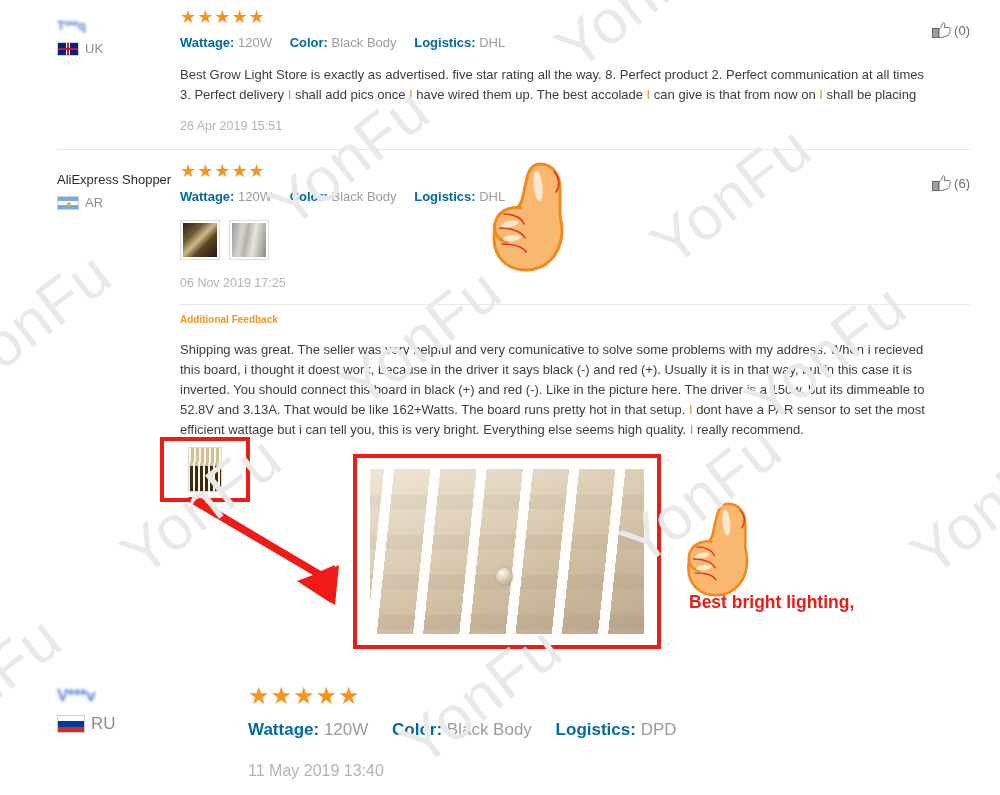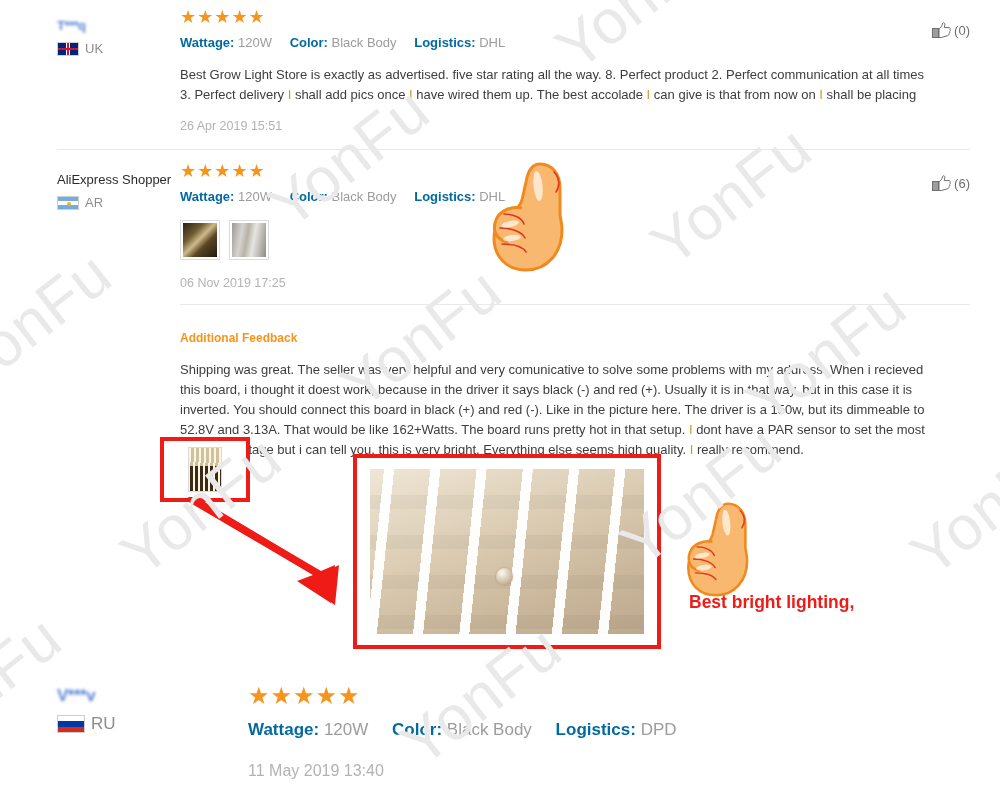--- a/index.html
+++ b/index.html
@@ -311,21 +311,21 @@
           </div>
         <div class="thumb">
             <div class="inner ti2"></div>
           </div>
       </div>
 
       <div class="rv-date" style="font-size:12.5px;margin-top:16px;">06 Nov 2019 17:25</div>
 
       <div class="divider" style="margin-top:14px; margin-right:0;"></div>
 
-      <div class="addl-title" style="font-size:12px;margin-top:26px;">Additional Feedback</div>
+      <div class="addl-title" style="font-size:10px;margin-top:9px;">Additional Feedback</div>
 
       <div class="rv-text" style="font-size:13px;margin-top:15px;">
         <div>Shipping was great. The seller was very helpful and very comunicative to solve some problems with my address. When i recieved</div>
         <div>this board, i thought it doest work, because in the driver it says black (-) and red (+). Usually it is in that way, but in this case it is</div>
         <div>inverted. You should connect this board in black (+) and red (-). Like in the picture here. The driver is a 150w, but its dimmeable to</div>
         <div>52.8V and 3.13A. That would be like 162+Watts. The board runs pretty hot in that setup. <span class="hl">I</span> dont have a PAR sensor to set the most</div>
         <div>efficient wattage but i can tell you, this is very bright. Everything else seems high quality. <span class="hl">I</span> really recommend.</div>
       </div>
 
       <div class="like" style="right:30px; top:13px;">

